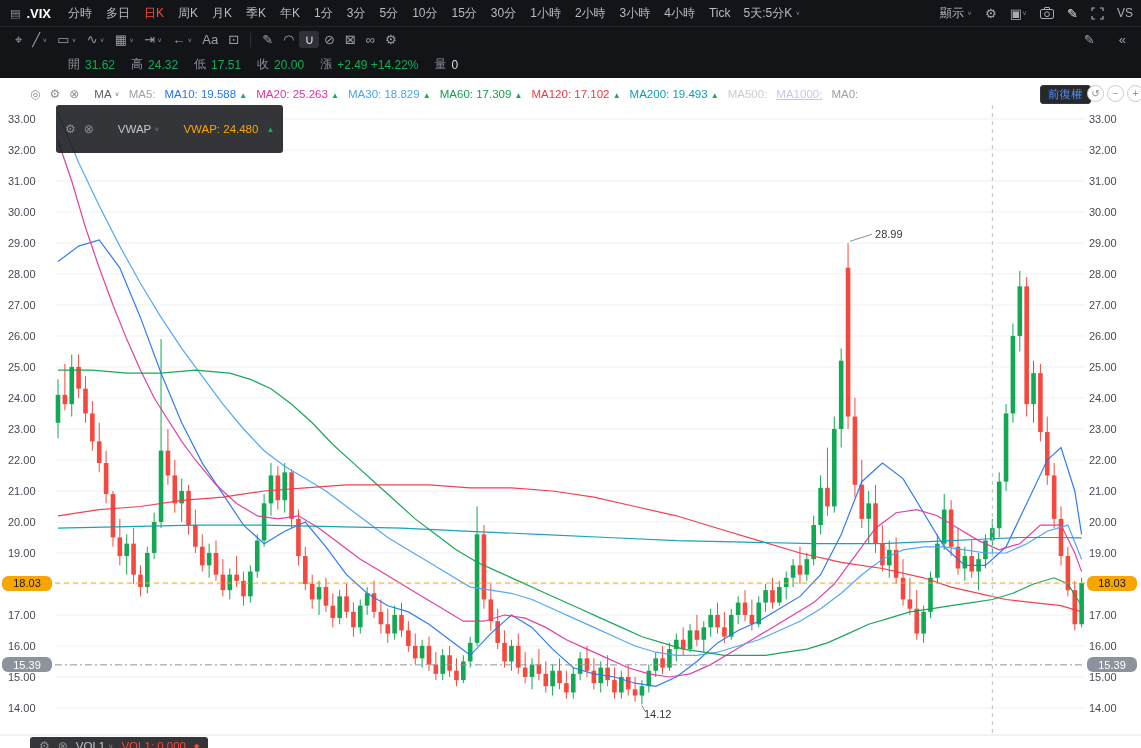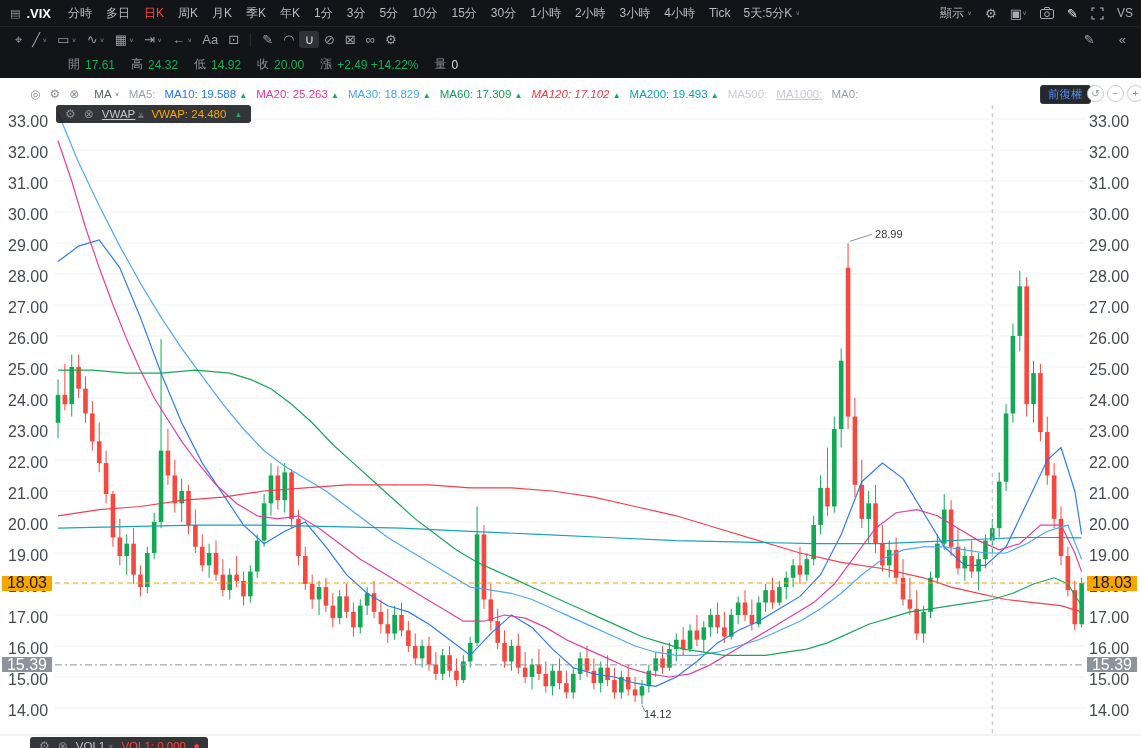--- a/index.html
+++ b/index.html
@@ -27,22 +27,22 @@
   .t2-sep{width:1px;height:14px;background:#2c2f34;margin:0 6px;}
   .toolbar2-right{margin-left:auto;display:flex;gap:14px;}
   #quotebar{top:51px;height:27px;padding-left:68px;font-size:12px;gap:16px;}
   .q-item{display:flex;align-items:center;white-space:nowrap;}
   .q-label{color:#8a8f98;margin-right:5px;}
   .q-val{color:#0fae56;}
   .q-val.neutral{color:#dcdfe4;}
 
   
   #chart-svg{position:absolute;top:0;left:0;z-index:1;}
-  .axlbl{position:absolute;font-size:16px;color:#454a52;z-index:3;white-space:nowrap;}
-  .price-chip{position:absolute;width:50px;height:15px;border-radius:0;font-size:16px;
+  .axlbl{position:absolute;font-size:11px;color:#454a52;z-index:3;white-space:nowrap;}
+  .price-chip{position:absolute;width:50px;height:15px;border-radius:6px;font-size:11px;
               display:flex;align-items:center;justify-content:center;z-index:4;}
   .chip-cur{background:#f7a600;color:#1b1b1b;}
   .chip-ref{background:#8d939c;color:#ffffff;}
 
   #ma-row{position:absolute;top:87px;left:30px;display:flex;align-items:center;gap:9px;
           font-size:11.5px;z-index:5;color:#5a5f66;white-space:nowrap;}
   .chart-ic{color:#8a8f98;font-size:12px;cursor:pointer;}
   .ma-item{white-space:nowrap;}
   .tri{font-size:8px;}
   .tri.up{color:#0fae56;}
@@ -515,29 +515,29 @@
       <span class="t2">∞</span>
       <span class="t2">⚙</span>
       <div class="toolbar2-right">
         <span class="t2">✎</span>
         <span class="t2">«</span>
       </div>
     </div>
   <div id="quotebar" class="bar">
       <span class="q-item">
         <span class="q-label">開</span>
-        <span class="q-val">17.61</span>
+        <span class="q-val">31.62</span>
       </span>
       <span class="q-item">
         <span class="q-label">高</span>
         <span class="q-val">24.32</span>
       </span>
       <span class="q-item">
         <span class="q-label">低</span>
-        <span class="q-val">14.92</span>
+        <span class="q-val">17.51</span>
       </span>
       <span class="q-item">
         <span class="q-label">收</span>
         <span class="q-val">20.00</span>
       </span>
       <span class="q-item">
         <span class="q-label">漲</span>
         <span class="q-val">+2.49 +14.22%</span>
       </span>
       <span class="q-item">
@@ -549,36 +549,36 @@
   <div id="ma-row">
       <span class="chart-ic">◎</span>
       <span class="chart-ic">⚙</span>
       <span class="chart-ic">⊗</span>
       <span class="dd" style="color: rgb(90, 95, 102);">MA<span class="caret">∨</span></span>
       <span class="ma-item"><span style="color: rgb(154, 160, 166);">MA5:</span></span>
       <span class="ma-item"><span style="color: rgb(37, 117, 240);">MA10: 19.588 </span><span class="tri up">▲</span></span>
       <span class="ma-item"><span style="color: rgb(224, 54, 156);">MA20: 25.263 </span><span class="tri up">▲</span></span>
       <span class="ma-item"><span style="color: rgb(72, 163, 245);">MA30: 18.829 </span><span class="tri up">▲</span></span>
       <span class="ma-item"><span style="color: rgb(13, 162, 79);">MA60: 17.309 </span><span class="tri up">▲</span></span>
-      <span class="ma-item"><span style="color: rgb(242, 54, 69); font-style: italic;">MA120: 17.102 </span><span class="tri up">▲</span></span>
+      <span class="ma-item"><span style="color: rgb(242, 54, 69);">MA120: 17.102 </span><span class="tri up">▲</span></span>
       <span class="ma-item"><span style="color: rgb(12, 158, 181);">MA200: 19.493 </span><span class="tri up">▲</span></span>
       <span class="ma-item"><span style="color: rgb(201, 204, 212); margin-top: 32px;">MA500:</span></span>
       <span class="ma-item"><span style="color: rgb(203, 196, 232); text-decoration: underline;">MA1000:</span></span>
       <span class="ma-item"><span style="color: rgb(154, 160, 166);">MA0:</span></span>
     </div>
   <div id="adjust-chip">前復權</div>
   <div id="zoom-circles">
       <span class="zc">↺</span>
       <span class="zc">−</span>
       <span class="zc">+</span>
     </div>
   <div id="vwap-chip" class="ind-chip">
       <span class="chart-ic">⚙</span>
       <span class="chart-ic">⊗</span>
-      <span class="dd" style="margin: 0px; color: rgb(195, 199, 205); text-decoration: underline;">VWAP<span class="caret">∨</span></span>
+      <span class="dd" style="margin: 16px; color: rgb(195, 199, 205);">VWAP<span class="caret">∨</span></span>
       <span class="orange">VWAP: 24.480 </span>
       <span class="tri up">▲</span>
     </div>
   <div id="vol-chip" class="ind-chip">
       <span class="chart-ic">⚙</span>
       <span class="chart-ic">⊗</span>
       <span class="dd" style="margin: 0px; color: rgb(195, 199, 205);">VOL1<span class="caret">∨</span></span>
       <span class="red">VOL1: 0.000 </span>
       <span class="red diamond">◆</span>
     </div>

